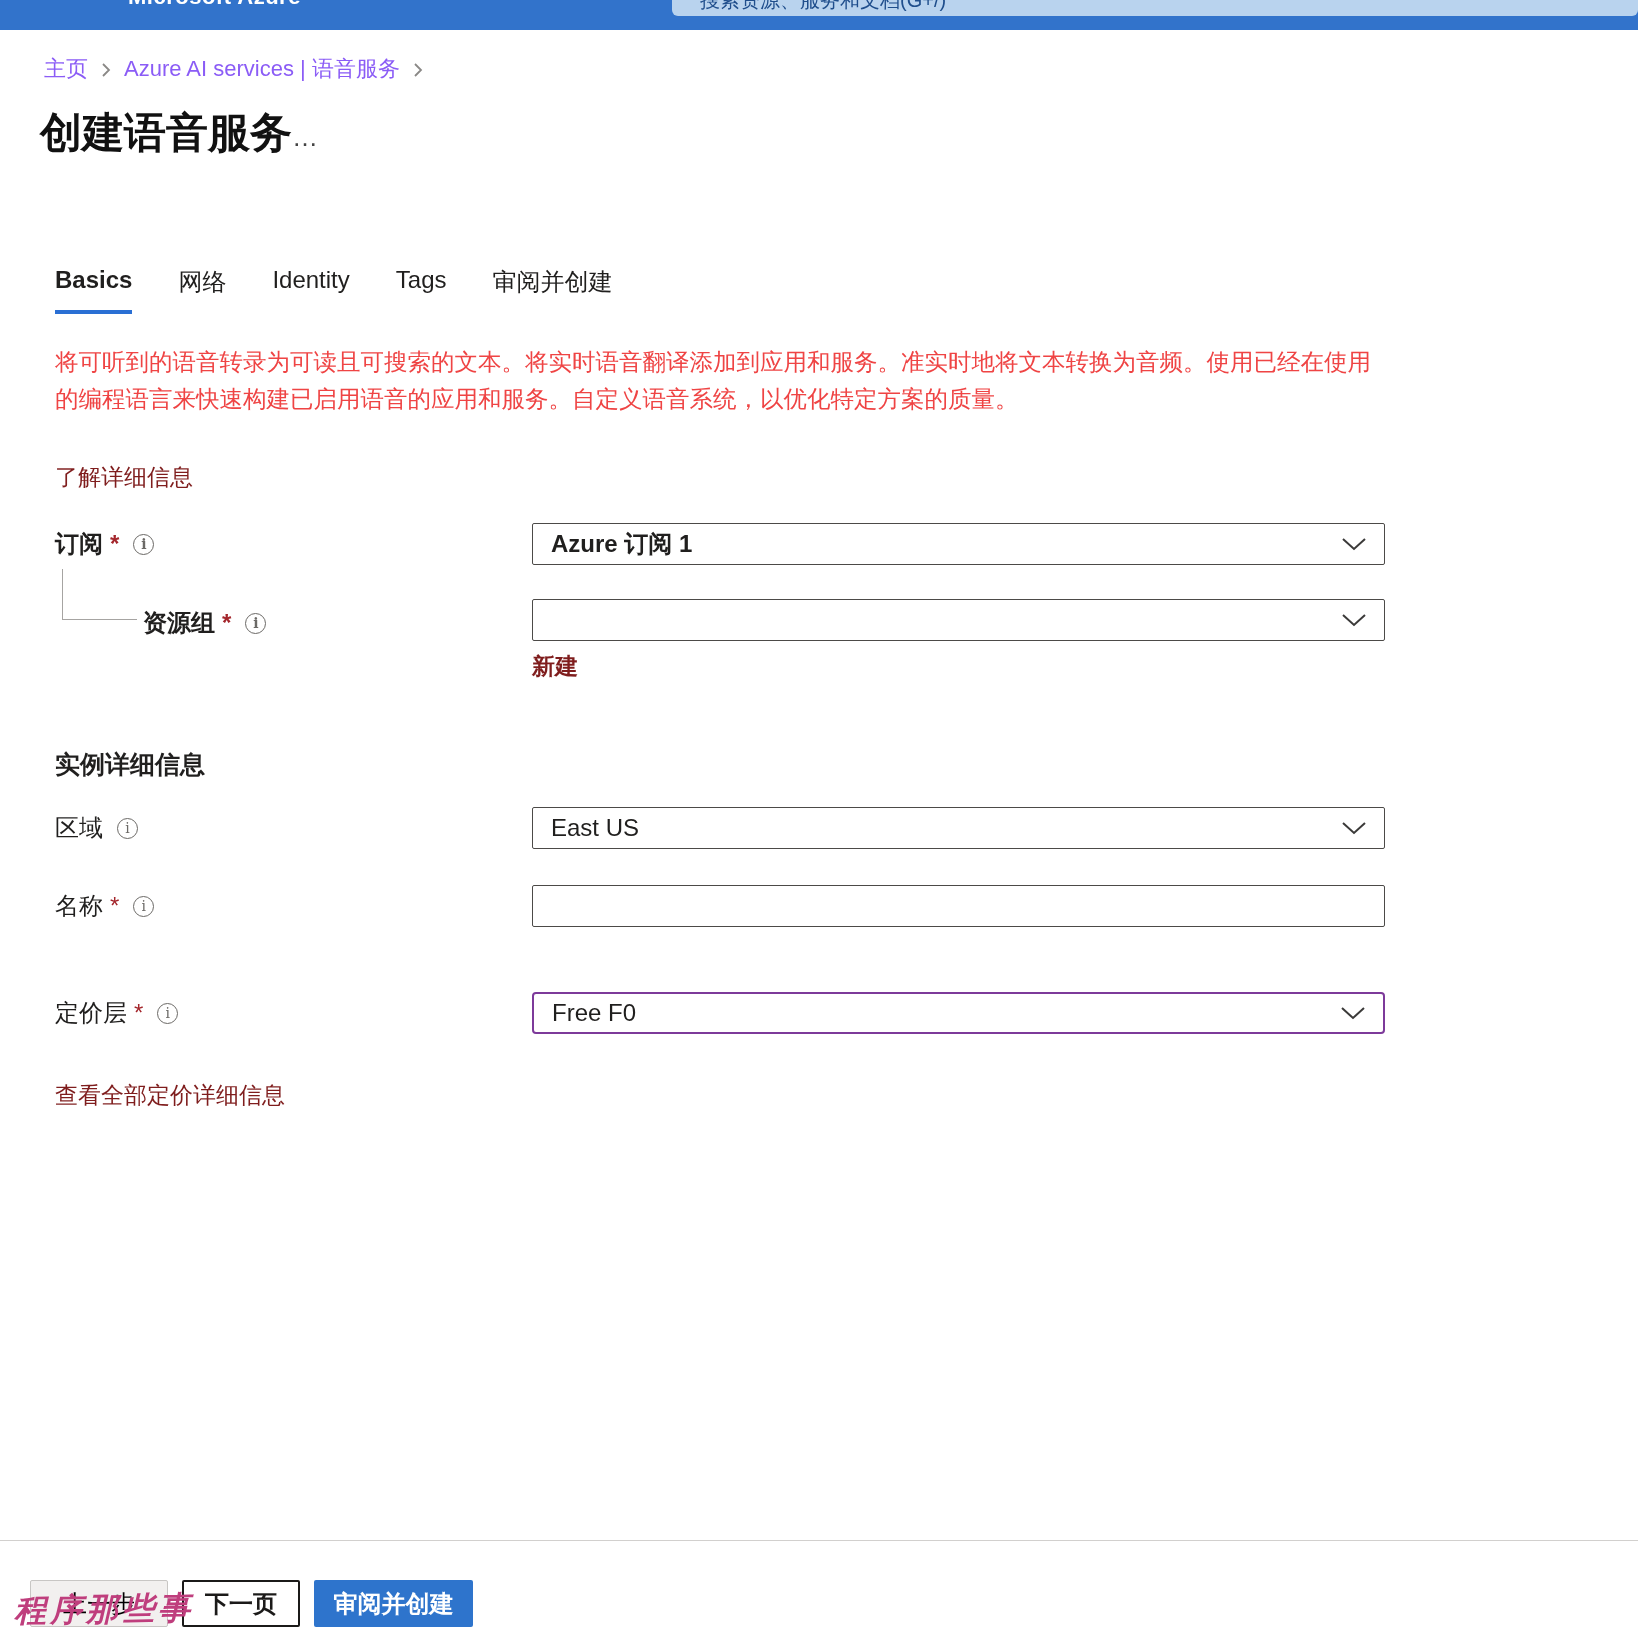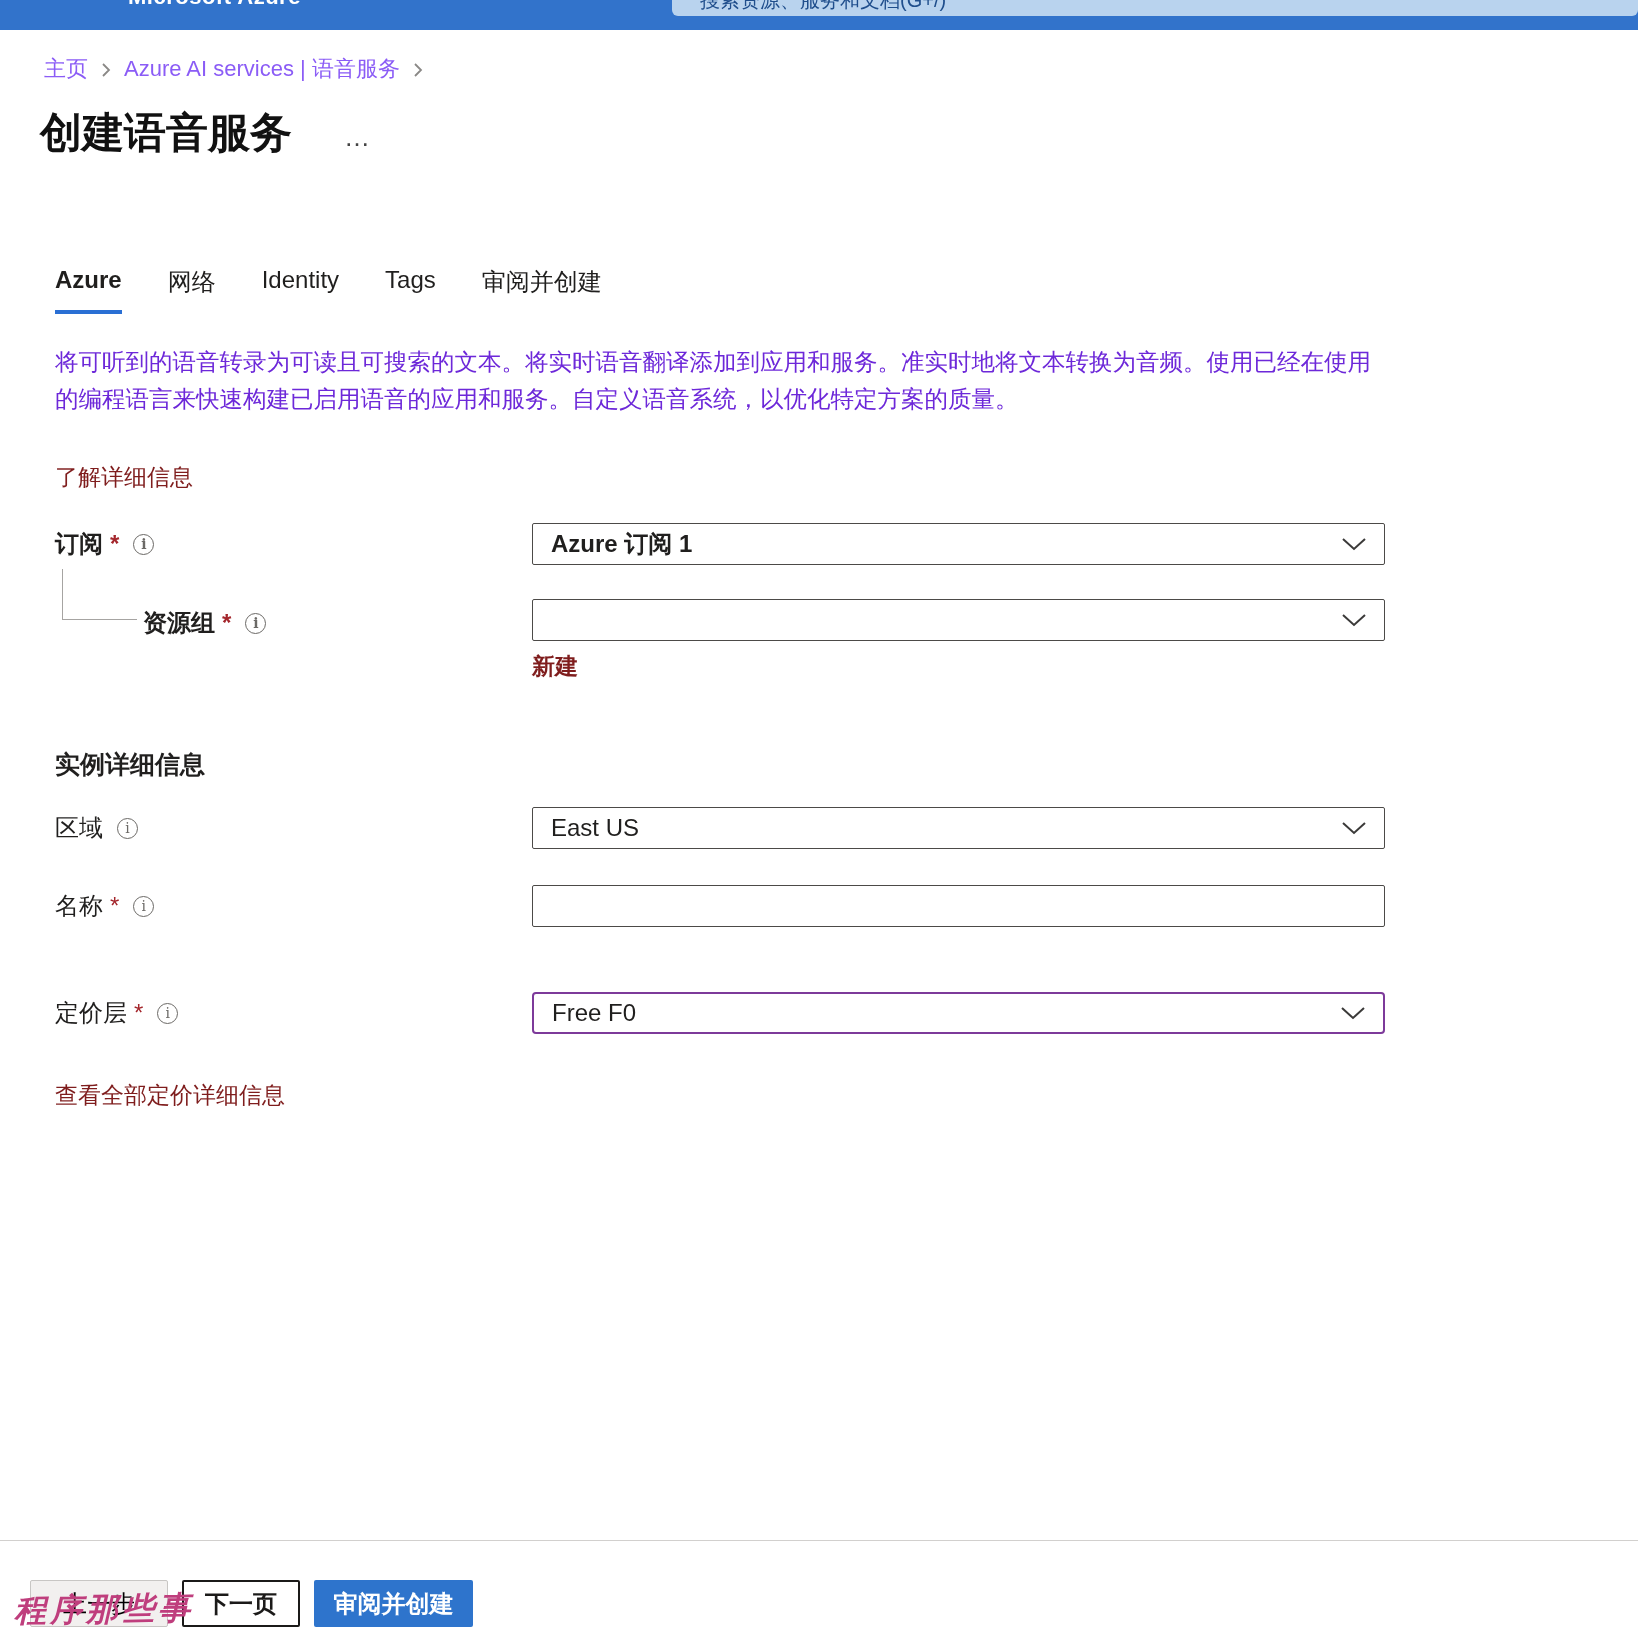--- a/index.html
+++ b/index.html
@@ -11,32 +11,32 @@
   .brand { position: absolute; left: 128px; top: -16px; color: #ffffff; font-size: 22px; font-weight: bold; letter-spacing: 0.5px; white-space: nowrap; }
   .searchbox { position: absolute; left: 672px; right: 0; top: -24px; height: 40px; background: #b9d3ee; border-radius: 6px; }
   .searchbox .search-text { position: absolute; left: 28px; bottom: 2px; font-size: 20px; color: #1f4e8c; white-space: nowrap; }
 
   
   .breadcrumb { display: flex; align-items: center; gap: 12px; margin: 24px 0 0 44px; font-size: 22px; }
   .breadcrumb a { color: #8b5cf6; text-decoration: none; cursor: pointer; }
   .crumb-sep { display: inline-flex; margin-top: 2px; }
 
   
-  .title-row { display: flex; align-items: flex-end; gap: 52px; margin: 24px 0 0 40px; }
+  .title-row { display: flex; align-items: flex-end; margin: 24px 0 0 40px; }
   .page-title { font-size: 42px; font-weight: bold; line-height: 50px; color: #111111; }
   .title-ellipsis { font-size: 26px; color: #444; line-height: 30px; padding-bottom: 6px; letter-spacing: 2px; }
 
   
   .tabs { display: flex; gap: 46px; margin: 108px 0 0 55px; }
   .tab { font-size: 24px; padding-bottom: 12px; border-bottom: 4px solid transparent; cursor: pointer; color: #201f1e; }
   .tab.active { font-weight: bold; border-bottom-color: #2a6fd4; }
 
   
   .content { margin-left: 55px; width: 1330px; }
-  .description { margin-top: 30px; font-size: 23.5px; line-height: 37px; color: #6d28d9; }
+  .description { margin-top: 30px; font-size: 23.5px; line-height: 37px; color: #ef4444; }
   .link { color: #7f1d1d; text-decoration: none; font-size: 23px; cursor: pointer; display: inline-block; }
   .learn-more { margin-top: 44px; }
   .section-heading { margin-top: 58px; font-size: 25px; font-weight: bold; color: #201f1e; }
 
   .fields { margin-top: 30px; position: relative; font-weight: bold; }
   .field-row { display: flex; align-items: center; }
   .field-label { width: 477px; flex: none; display: flex; align-items: center; font-size: 24px; }
   .field-label .lbl { white-space: nowrap; }
   .req { color: #a4262c; margin-left: 7px; font-size: 24px; }
   .info-icon { width: 21px; height: 21px; border: 1px solid #6b6966; border-radius: 50%; color: #6b6966;
@@ -99,21 +99,21 @@
       </svg>
   </span>
 </div>
 
 <div class="title-row">
   <div class="page-title">创建语音服务</div>
   <div class="title-ellipsis">…</div>
 </div>
 
 <div class="tabs">
-  <div class="tab active"><span>Azure</span></div>
+  <div class="tab active"><span>Basics</span></div>
   <div class="tab"><span>网络</span></div>
   <div class="tab"><span>Identity</span></div>
   <div class="tab"><span>Tags</span></div>
   <div class="tab"><span>审阅并创建</span></div>
 </div>
 
 <div class="content">
   <div class="description">将可听到的语音转录为可读且可搜索的文本。将实时语音翻译添加到应用和服务。准实时地将文本转换为音频。使用已经在使用的编程语言来快速构建已启用语音的应用和服务。自定义语音系统，以优化特定方案的质量。</div>
 
   <a class="link learn-more">了解详细信息</a>

